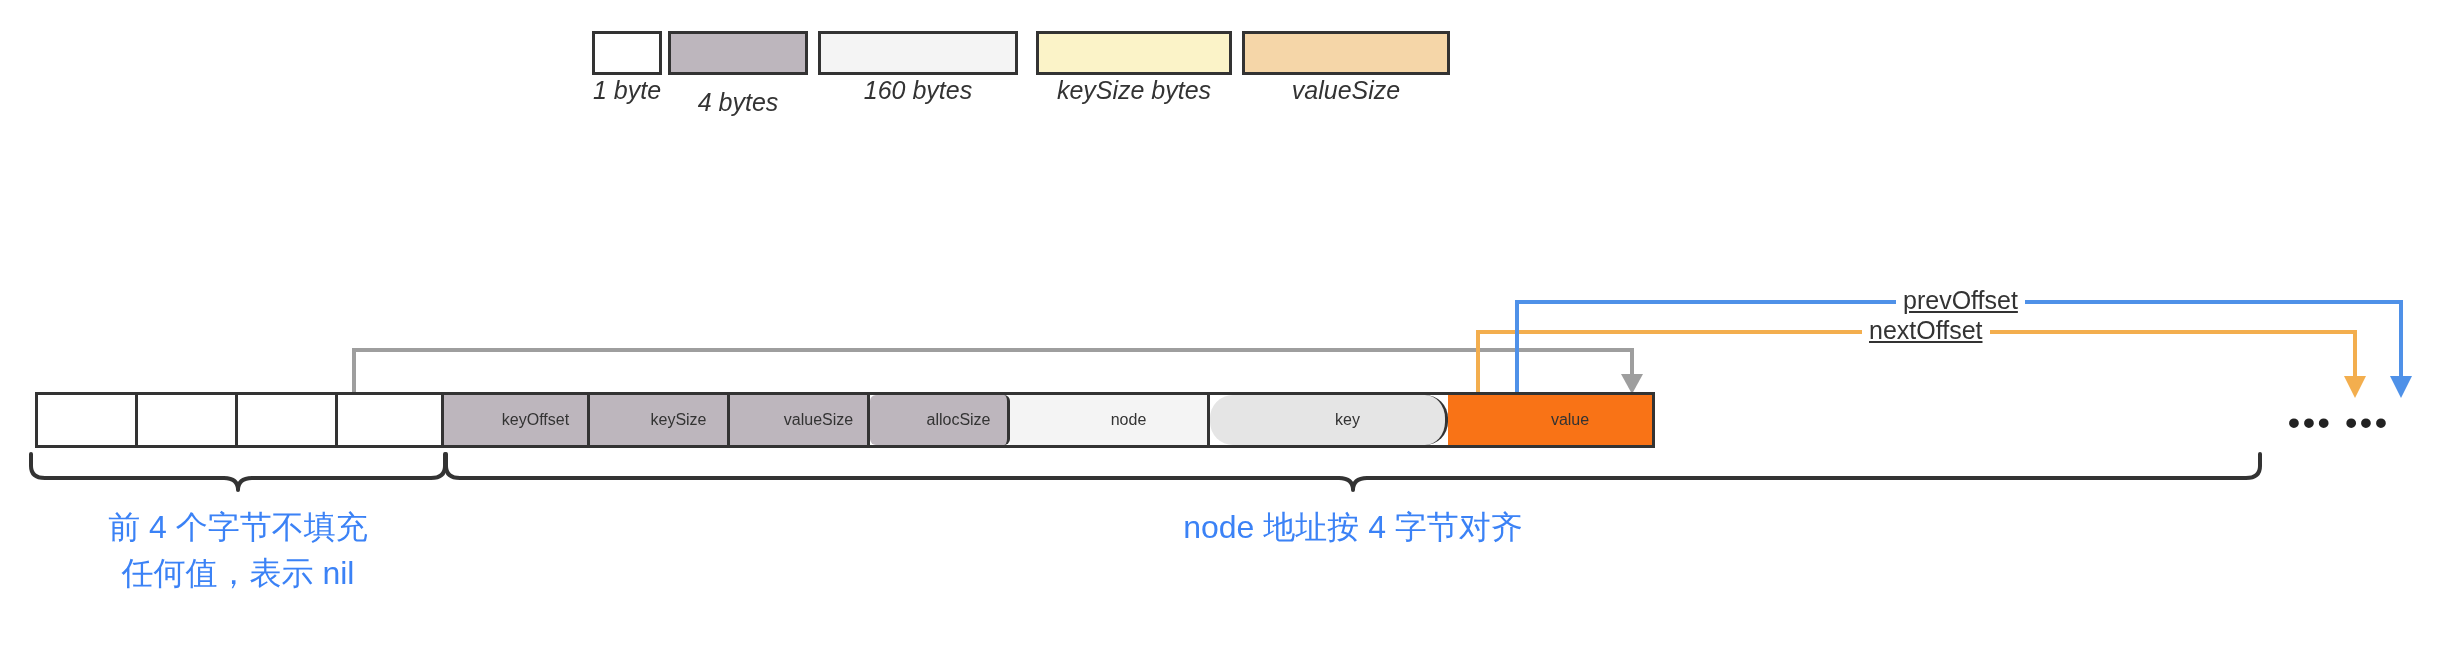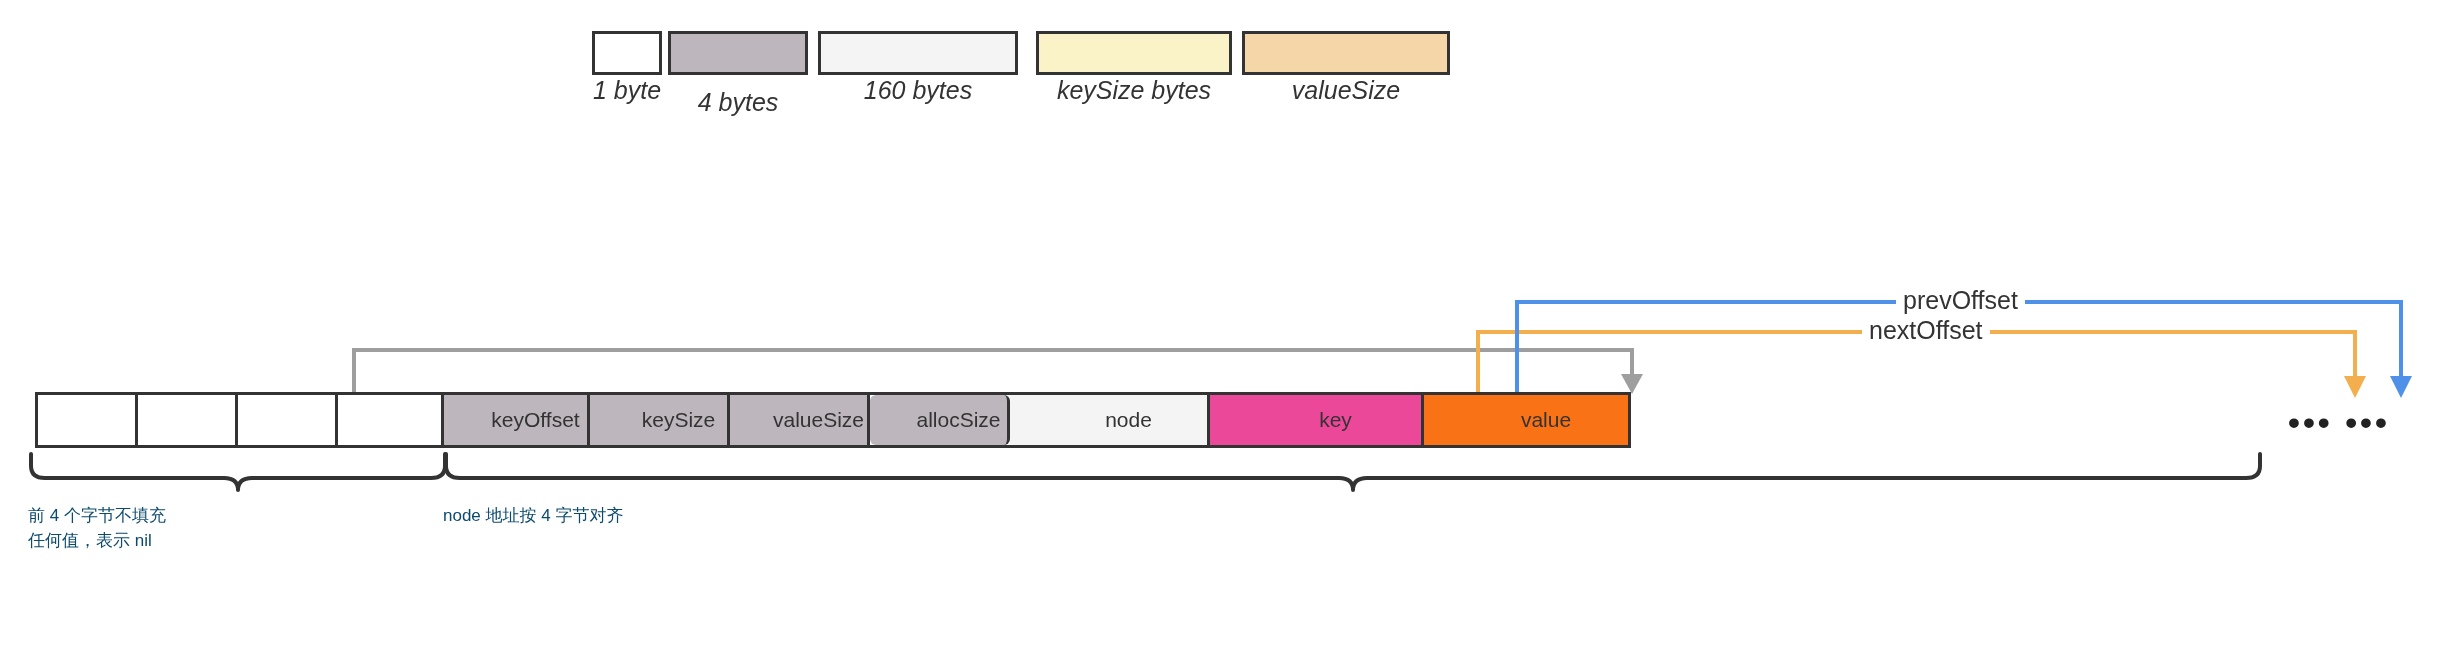--- a/index.html
+++ b/index.html
@@ -44,21 +44,21 @@
     border: 3px solid #333333;
     box-sizing: border-box;
     display: flex;
   }
   .mem-cell {
     box-sizing: border-box;
     border-right: 3px solid #333333;
     display: flex;
     align-items: center;
     justify-content: center;
-    font-size: 21px;
+    font-size: 16px;
     color: #333333;
     height: 100%;
     white-space: nowrap;
     padding-left: 40px;
   }
   .mem-cell:last-child { border-right: none; }
 
   
   .dots {
     position: absolute;
@@ -78,29 +78,30 @@
   }
 
   .conn-label {
     position: absolute;
     font-size: 25px;
     color: #333333;
     background: #ffffff;
     padding: 0 7px;
     white-space: nowrap;
     line-height: 1;
+    text-decoration: underline;
   }
 
   
   .brace { position: absolute; }
   .caption {
     position: absolute;
-    font-size: 17px;
-    color: #0c4a6e;
-    text-align: left;
+    font-size: 32px;
+    color: #3b82f6;
+    text-align: center;
     line-height: 1.45;
     white-space: nowrap;
   }
 </style>
 </head>
 <body>
 
 <div id="canvas">
 
   <div id="legend">
@@ -139,21 +140,21 @@
   <div class="mem-row" id="mem-row">
       <div class="mem-cell" style="width: 100px; background: rgb(255, 255, 255);"></div>
       <div class="mem-cell" style="width: 100px; background: rgb(255, 255, 255);"></div>
       <div class="mem-cell" style="width: 100px; background: rgb(255, 255, 255);"></div>
       <div class="mem-cell" style="width: 106px; background: rgb(255, 255, 255);"></div>
       <div class="mem-cell" style="width: 146px; background: rgb(189, 182, 189);">keyOffset</div>
       <div class="mem-cell" style="width: 140px; background: rgb(189, 182, 189);">keySize</div>
       <div class="mem-cell" style="width: 140px; background: rgb(189, 182, 189);">valueSize</div>
       <div class="mem-cell" style="width: 140px; background: rgb(189, 182, 189); border-radius: 6px;">allocSize</div>
       <div class="mem-cell" style="width: 200px; background: rgb(244, 244, 244);">node</div>
-      <div class="mem-cell" style="width: 214px; background: #ec4899;">key</div>
+      <div class="mem-cell" style="width: 238px; background: #e5e5e5; border-radius: 23px;">key</div>
       <div class="mem-cell" style="width: 204px; background: #f97316;">value</div>
     </div>
 
   <div class="dots" style="left:2288px; top:405px;">•••  •••</div>
 
   <svg class="brace" style="left:28px; top:452px;" width="420" height="46" viewBox="0 0 420 46">
     <path d="M 3 2 L 3 14 Q 3 26 17 26 L 196 26 Q 210 26 210 38 Q 210 26 224 26 L 403 26 Q 417 26 417 14 L 417 2" fill="none" stroke="#333333" stroke-width="4" stroke-linecap="round" stroke-linejoin="round"></path>
   </svg>
 
   <svg class="brace" style="left:443px; top:452px;" width="1820" height="46" viewBox="0 0 1820 46">

